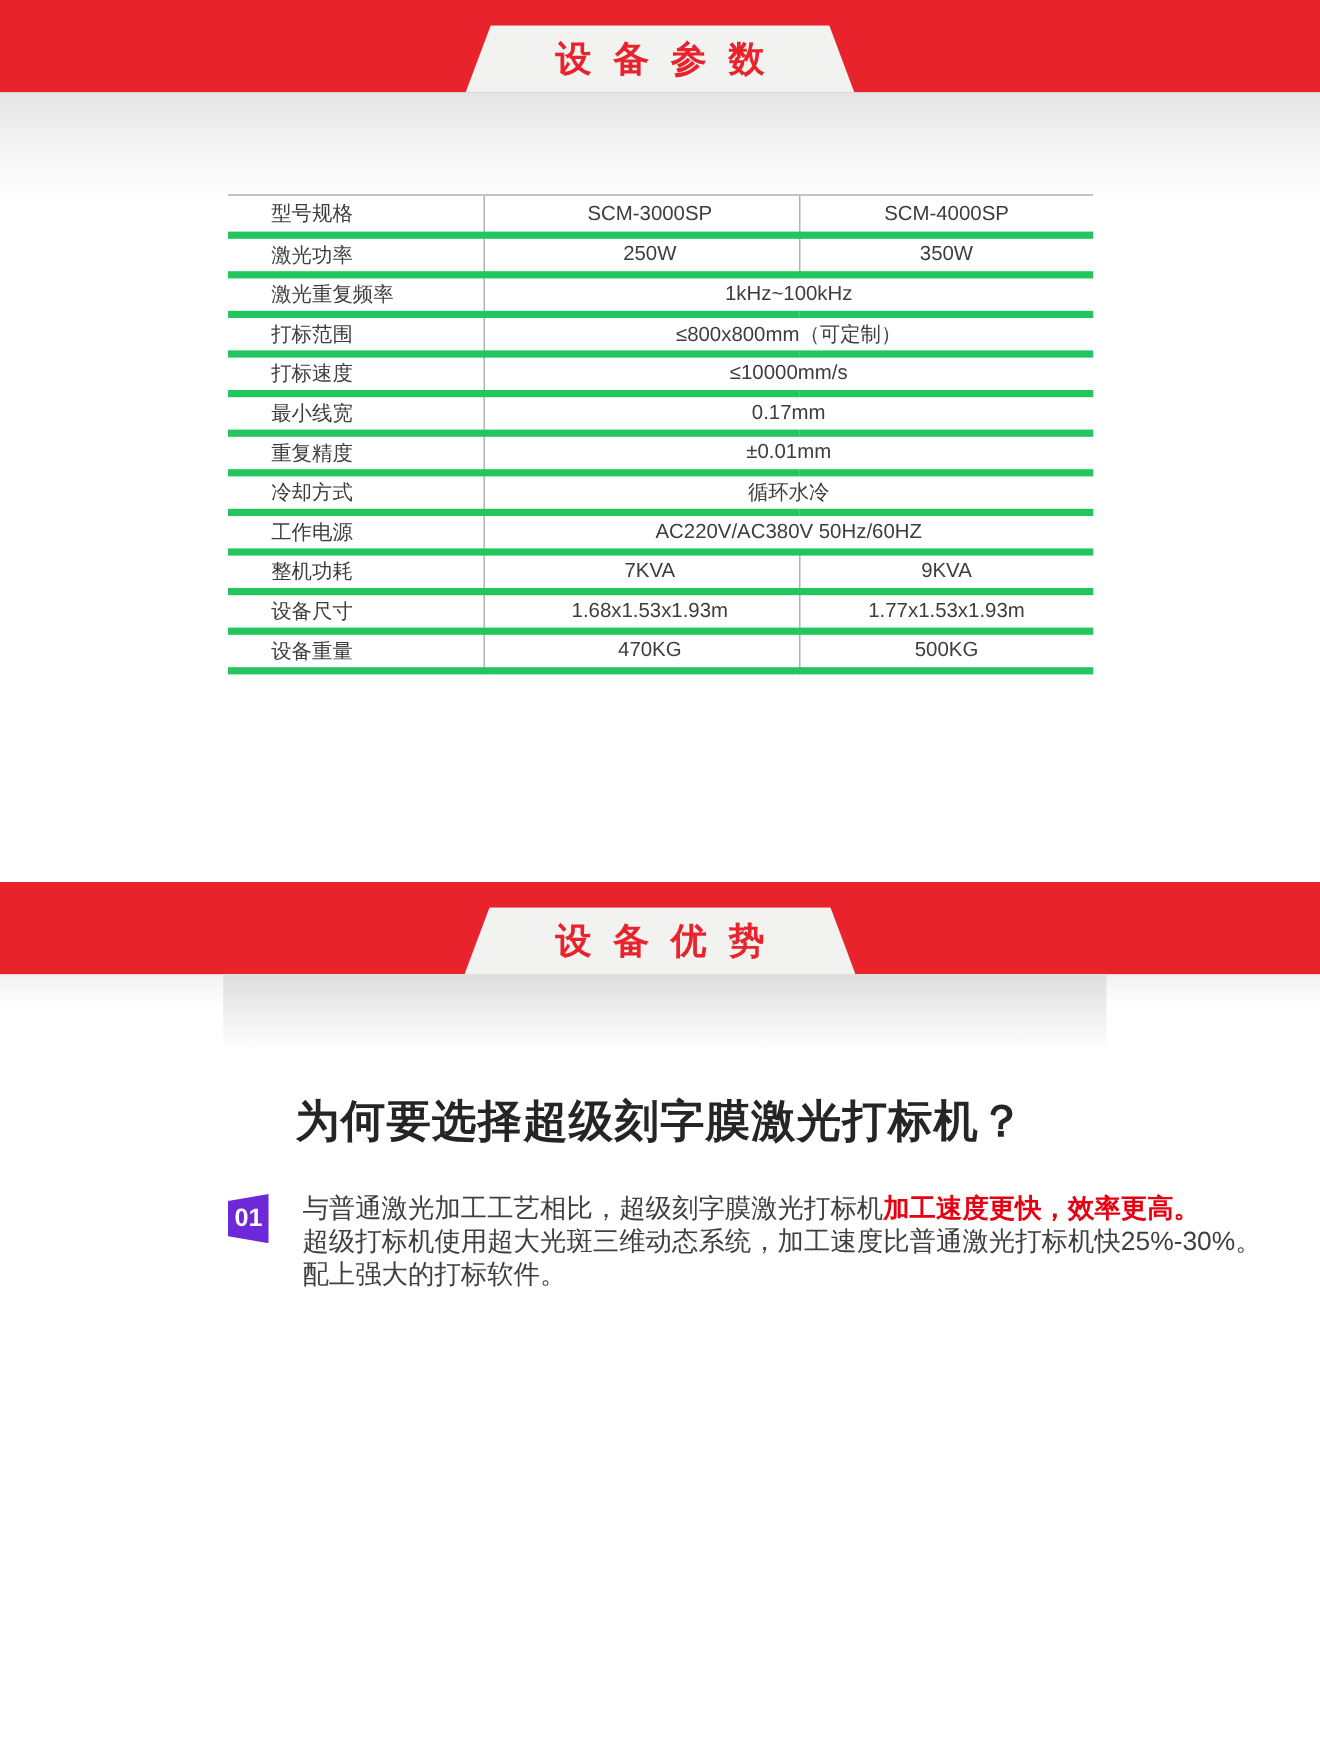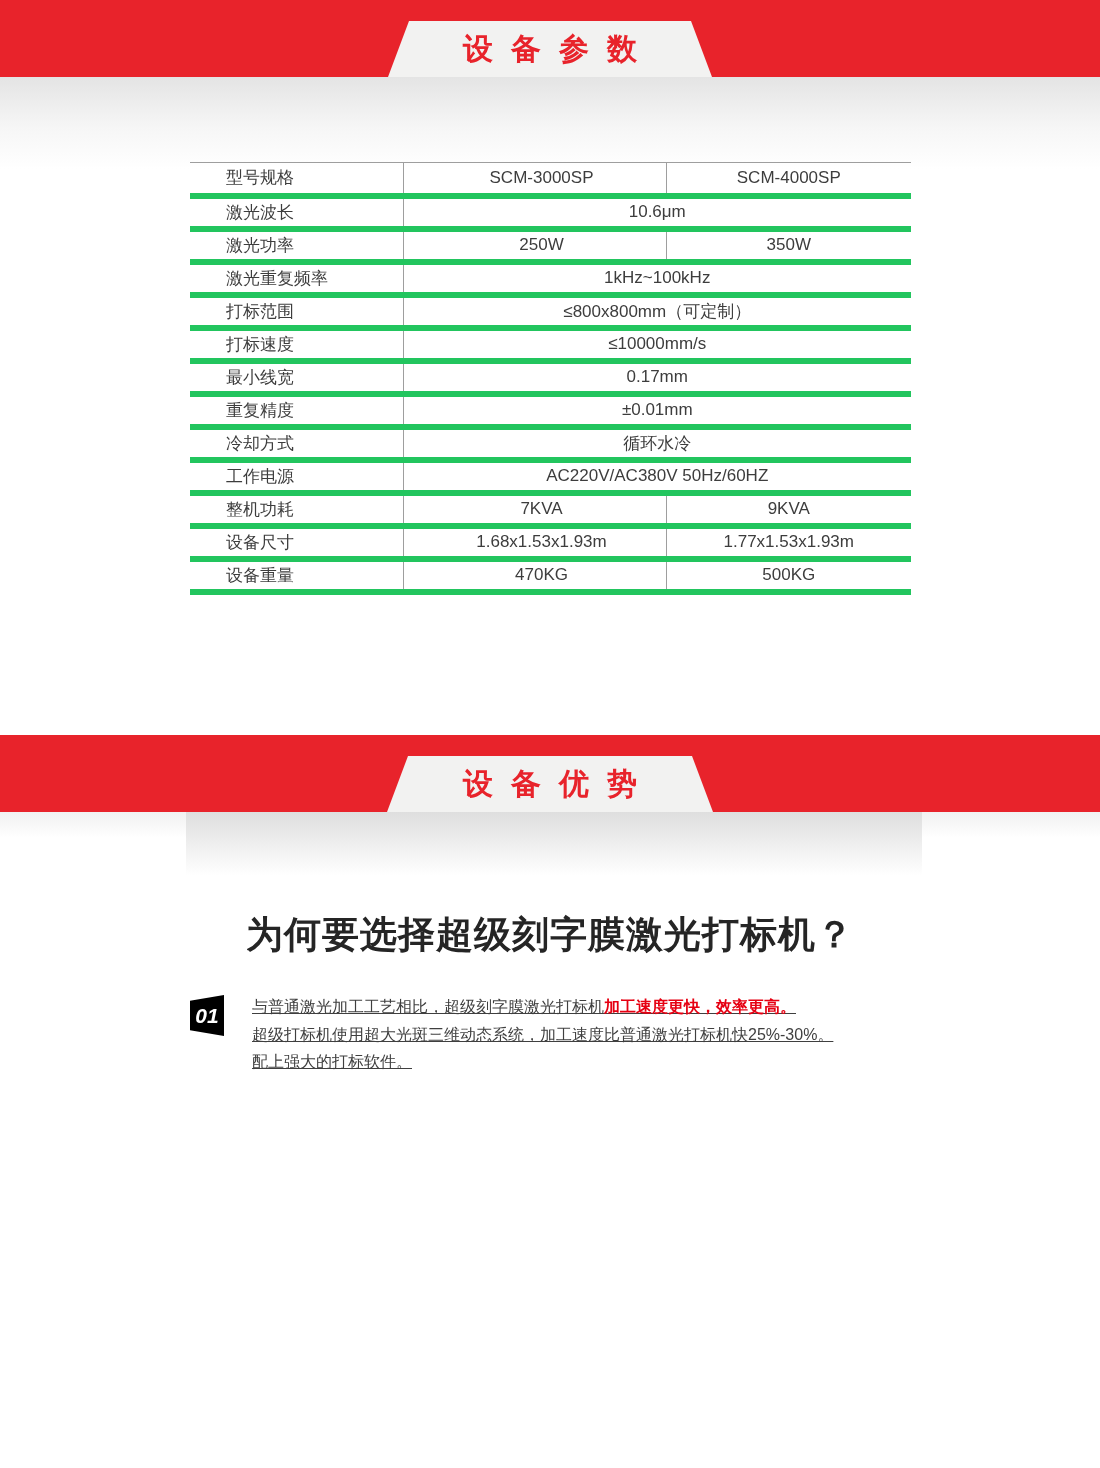--- a/index.html
+++ b/index.html
@@ -30,26 +30,26 @@
                border-collapse:collapse; border-top:1px solid #9e9e9e; }
   table.spec tr { border-bottom:6px solid #22c55e; }
   table.spec td { height:33px; font-size:17px; color:#3d3d3d; vertical-align:middle; }
   table.spec td.lbl { text-align:left; padding-left:36px; border-right:1px solid #9e9e9e; }
   table.spec td.val { text-align:center; }
   table.spec td.v1 { border-right:1px solid #9e9e9e;padding-left:14px; }
 
   
   .adv-heading { position:absolute; left:0; top:910px; width:1100px; text-align:center;
                  font-size:37px; font-weight:bold; color:#252525; letter-spacing:1px; }
-  .badge01 { position:absolute; left:190px; top:995px; width:34px; height:41px; background:#000000;
+  .badge01 { position:absolute; left:190px; top:995px; width:34px; height:41px; background:#6d28d9;
              clip-path:polygon(0 14%, 100% 0, 100% 100%, 0 86%);
              display:flex; align-items:center; justify-content:center;
-             color:#ffffff; font-size:21px; font-weight:bold;font-style:italic; }
+             color:#ffffff; font-size:21px; font-weight:bold; }
   .adv-text { position:absolute; left:252px; top:993px; width:680px; }
-  .adv-text .line { line-height:27.5px; font-size:16px; color:#3f3f3f; white-space:nowrap;text-decoration:underline; }
+  .adv-text .line { line-height:27.5px; font-size:22px; color:#3f3f3f; white-space:nowrap; }
   .adv-text .red { color:#e60012; font-weight:bold; }
 
   
   .img-left  { position:absolute; left:233px; top:1140px; width:320px; height:262px; }
   .img-right { position:absolute; left:605px; top:1203px; width:256px; height:200px; }
   .caption { position:absolute; top:1426px; width:200px; text-align:center; font-size:17px; color:#b91c1c; }
   .cap-left  { left:278px; }
   .cap-right { left:641px; }
 </style>
 </head>
@@ -68,24 +68,20 @@
     <colgroup>
         <col style="width:213px">
         <col style="width:263px">
         <col style="width:245px">
       </colgroup>
     <tbody>
       <tr>
         <td class="lbl">型号规格</td>
         <td class="val v1">SCM-3000SP</td>
         <td class="val">SCM-4000SP</td>
-      </tr>
-      <tr>
-        <td class="lbl">激光波长</td>
-        <td class="val" colspan="2">10.6μm</td>
       </tr>
       <tr>
         <td class="lbl">激光功率</td>
         <td class="val v1">250W</td>
         <td class="val">350W</td>
       </tr>
       <tr>
         <td class="lbl">激光重复频率</td>
         <td class="val" colspan="2">1kHz~100kHz</td>
       </tr>

